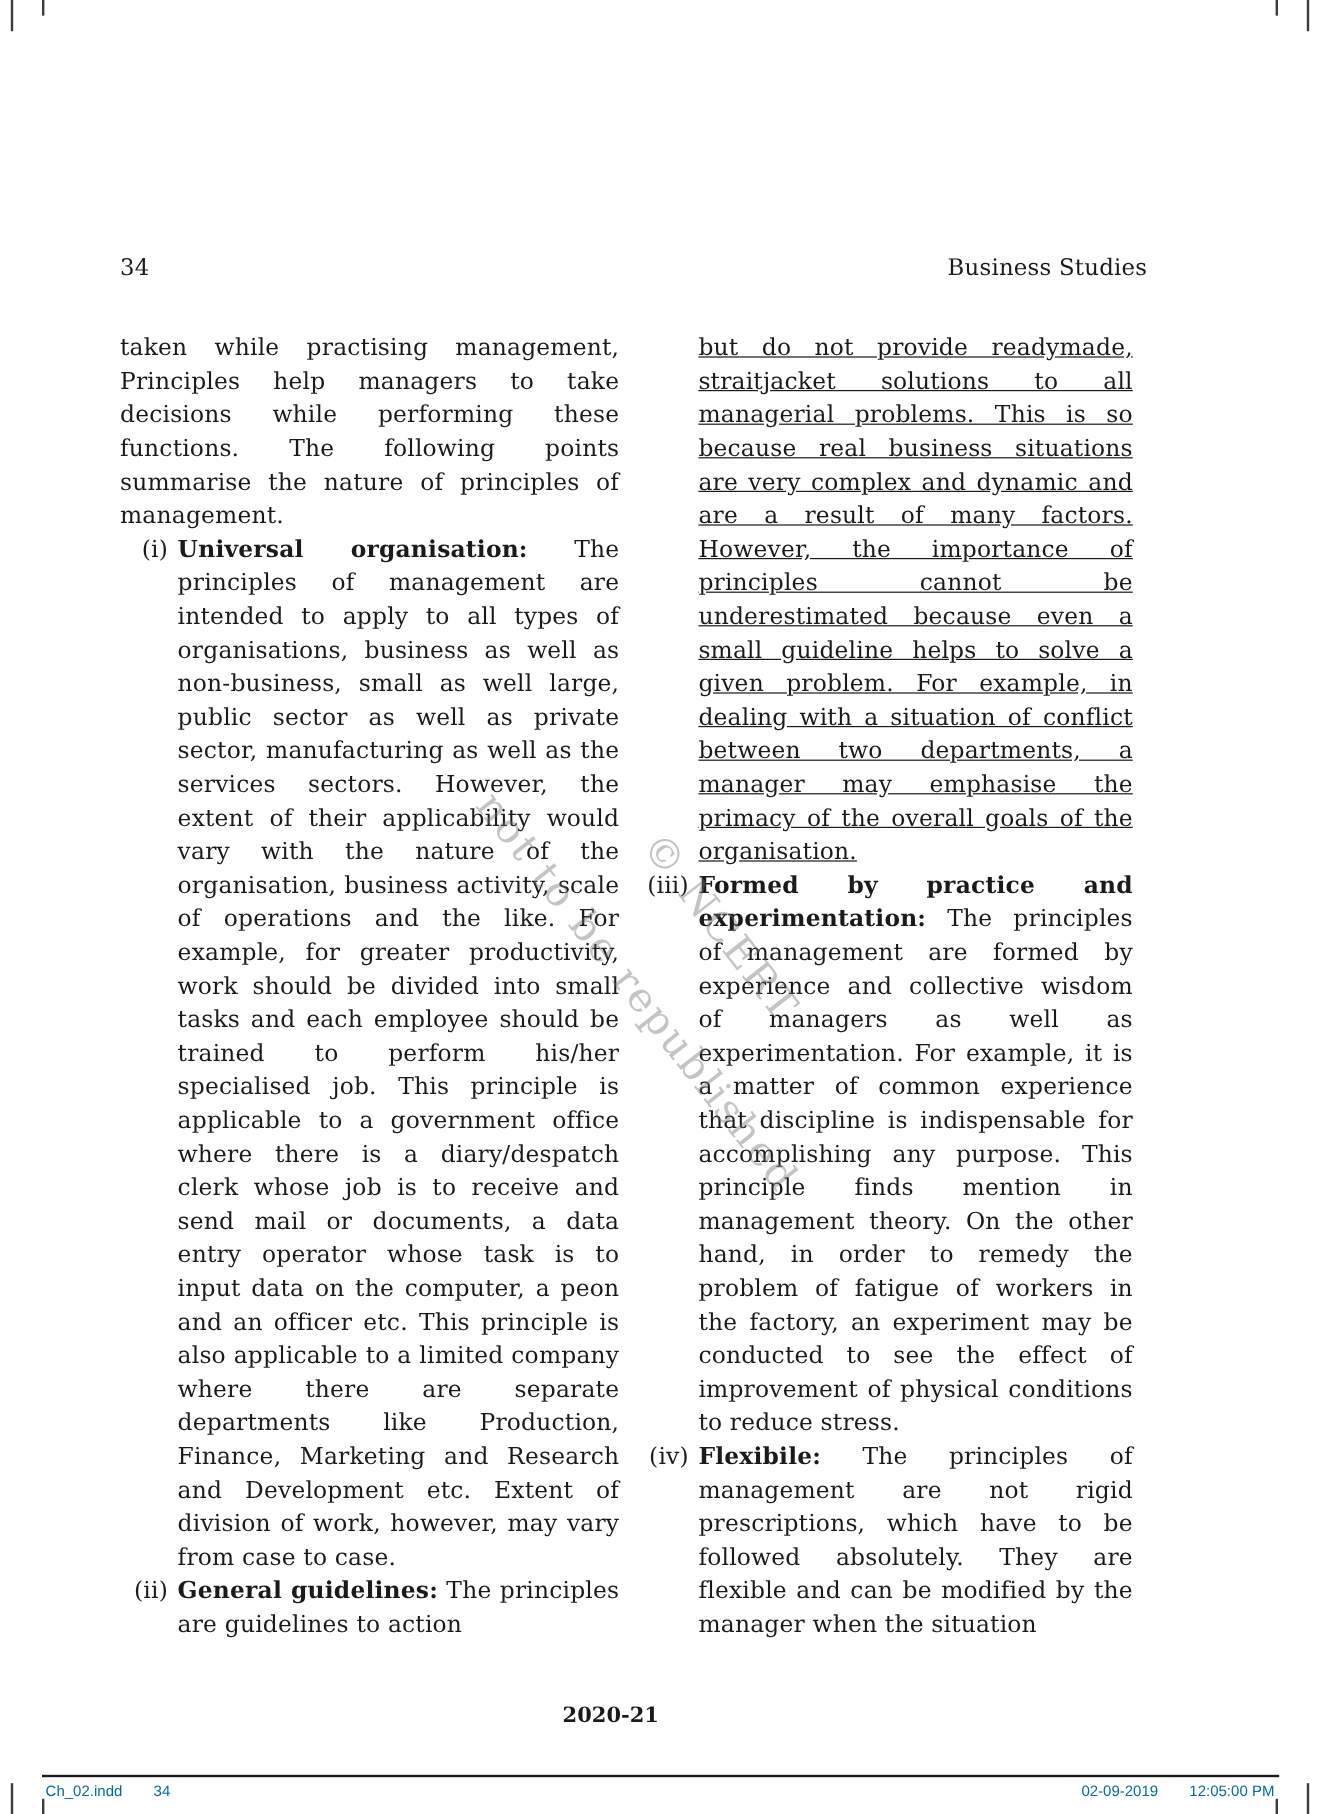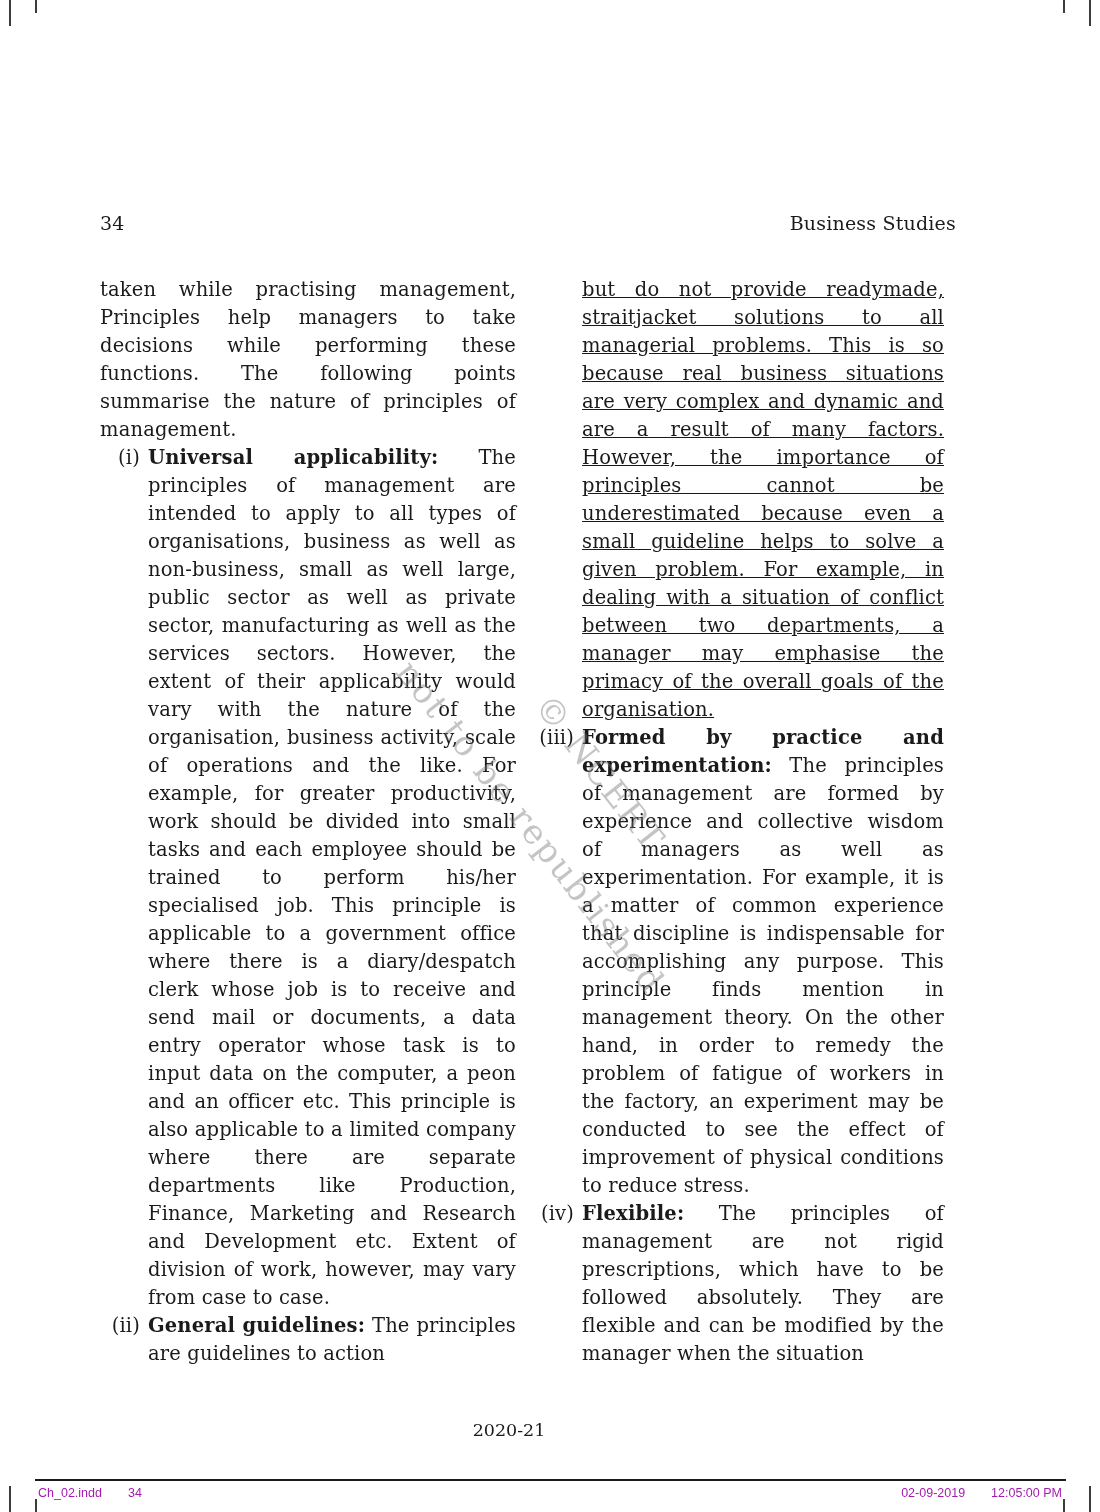--- a/index.html
+++ b/index.html
@@ -77,35 +77,36 @@
     pointer-events: none;
     white-space: nowrap;
   }
 
   
   .footer-year {
     position: absolute;
     left: 0; top: 1420px; width: 1018px;
     text-align: center;
     font-size: 17.5px;
+    font-weight: bold;
   }
 
   
   .print-rule {
     position: absolute;
     left: 35px; right: 34px; top: 1479px;
     border-top: 2px solid #1b1b1b;
   }
   .print-bar {
     position: absolute;
     left: 38px; right: 38px; top: 1486px;
     display: flex; justify-content: space-between;
     font-family: "Liberation Sans", sans-serif;
     font-size: 12.5px;
-    color: #a21caf;
+    color: #0369a1;
   }
   .print-bar .grp { display: flex; }
   .print-bar .grp span + span { margin-left: 26px; }
 </style>
 </head>
 <body>
 
 <span class="crop long" style="left:9px;    top:0;"></span>
 <span class="crop short" style="left:35px;   top:0;"></span>
 <span class="crop short" style="left:1063px; top:0;"></span>
@@ -120,21 +121,21 @@
   <span>Business Studies</span>
 </div>
 
 <div class="columns">
 
   <div class="col">
     <p class="para">taken while practising management, Principles help managers to take decisions while performing these functions. The following points summarise the nature of principles of management.</p>
 
     <div class="list-item">
       <span class="marker">(i)</span>
-      <b class="lead">Universal applicability:</b>
+      <b class="lead">Universal organisation:</b>
       <span>The principles of management are intended to apply to all types of organisations, business as well as non-business, small as well large, public sector as well as private sector, manufacturing as well as the services sectors. However, the extent of their applicability would vary with the nature of the organisation, business activity, scale of operations and the like. For example, for greater productivity, work should be divided into small tasks and each employee should be trained to perform his/her specialised job. This principle is applicable to a government office where there is a diary/despatch clerk whose job is to receive and send mail or documents, a data entry operator whose task is to input data on the computer, a peon and an officer etc. This principle is also applicable to a limited company where there are separate departments like Production, Finance, Marketing and Research and Development etc. Extent of division of work, however, may vary from case to case.</span>
     </div>
 
     <div class="list-item">
       <span class="marker">(ii)</span>
       <b class="lead">General guidelines:</b>
       <span>The principles are guidelines to action</span>
     </div>
   </div>
 

